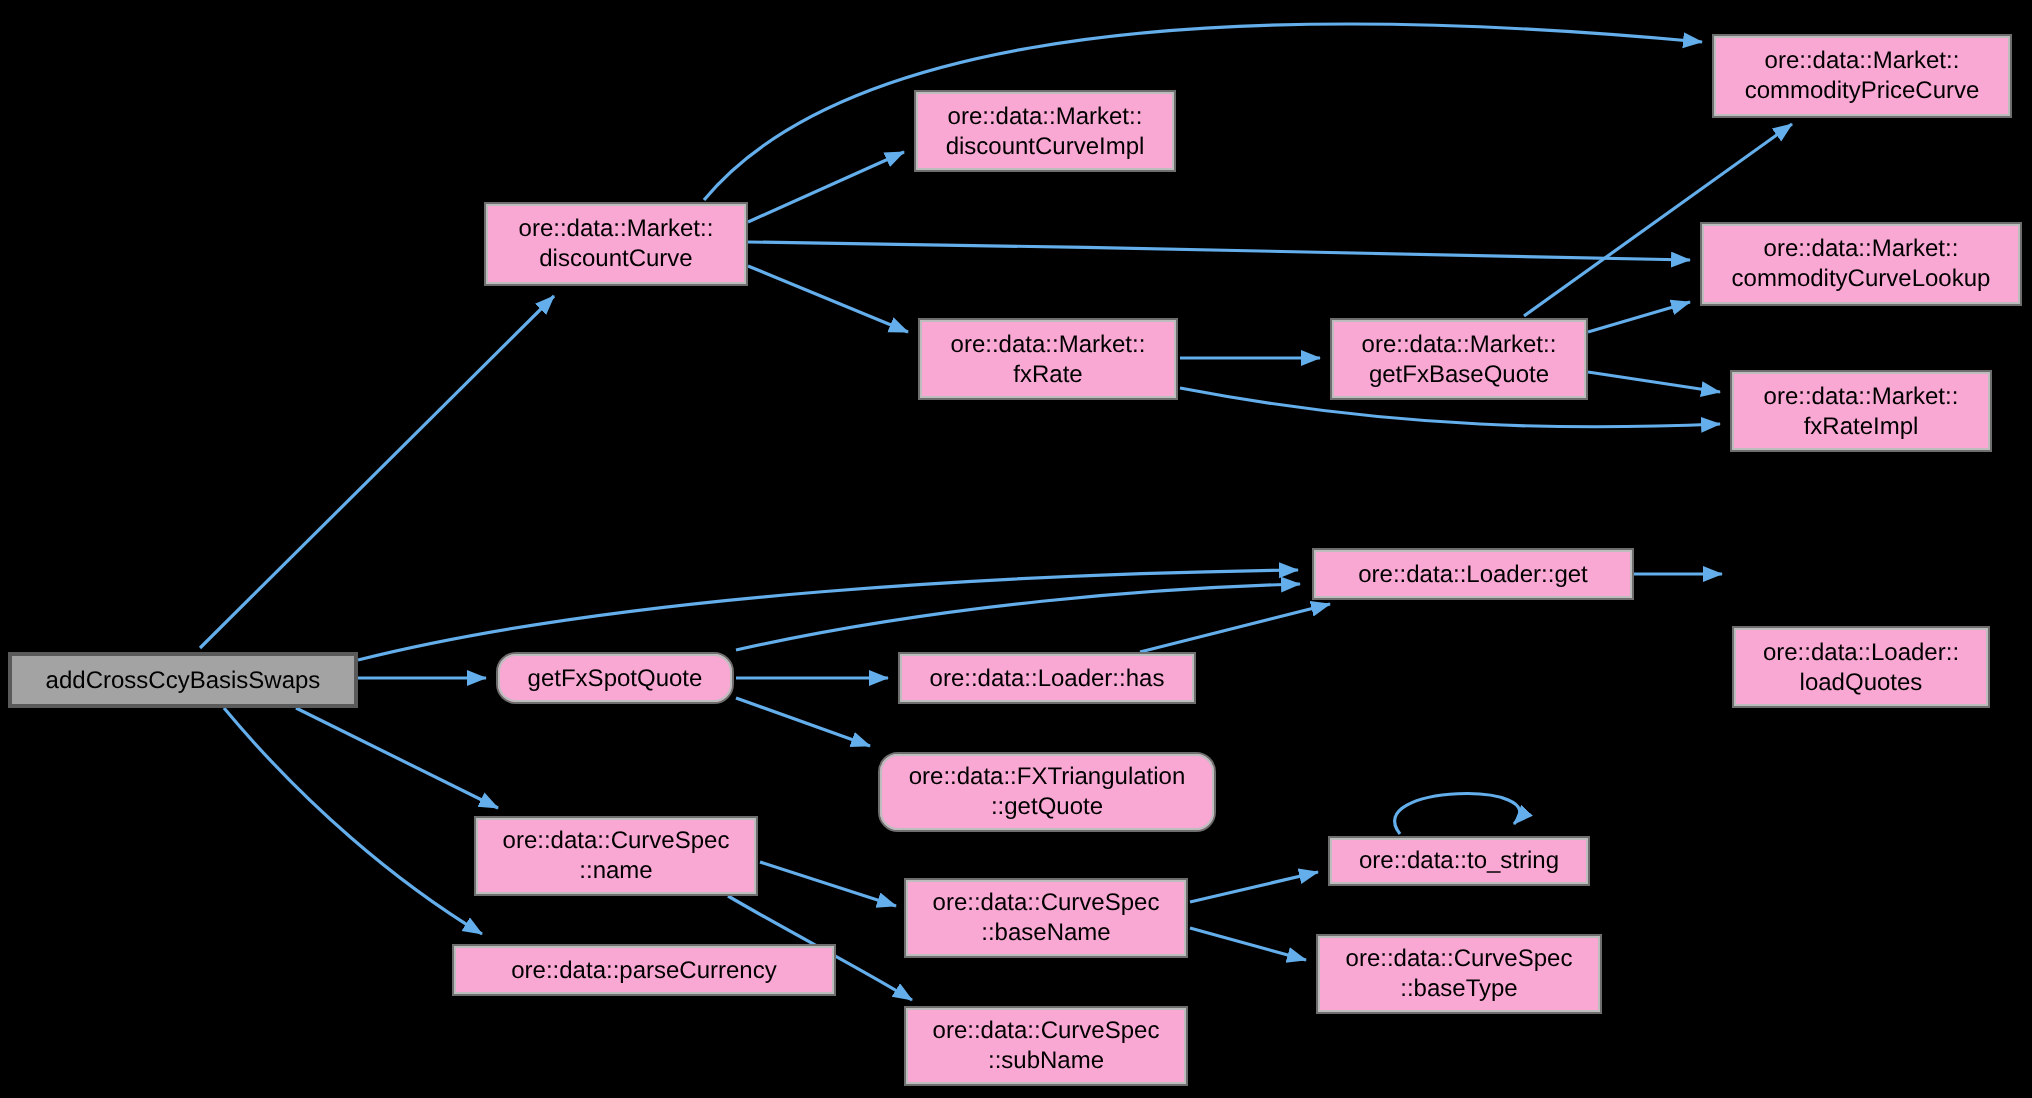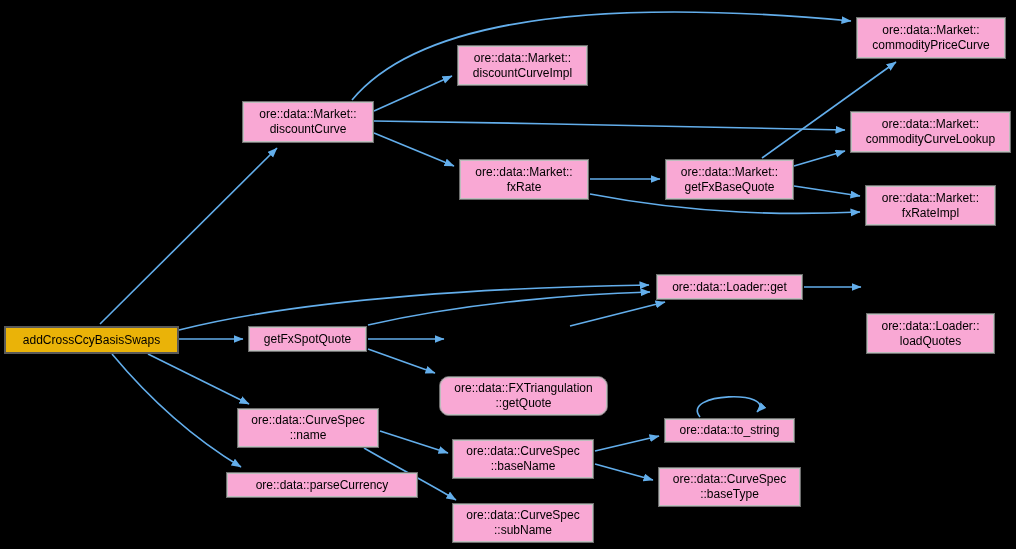--- a/index.html
+++ b/index.html
@@ -38,21 +38,21 @@
     font-size: 12px;
     line-height: 15px;
     text-align: center;
     display: flex;
     align-items: center;
     justify-content: center;
     white-space: pre-line;
     cursor: pointer;
   }
   .node.root {
-    background: #eab308;
+    background: #a3a3a3;
     border: 2px solid #5a5a5a;
     outline: none;
   }
 </style>
 </head>
 <body>
 
 <div id="canvas">
 
   <svg id="edge-layer" width="1016" height="549" viewBox="0 0 1016 549" xmlns="http://www.w3.org/2000/svg">
@@ -103,27 +103,28 @@
 
   <div class="node" style="left:865px; top:185px; width:131px; height:41px;">ore::data::Market::
 fxRateImpl</div>
 
   <div class="node" style="left:459px; top:159px; width:130px; height:41px;">ore::data::Market::
 fxRate</div>
 
   <div class="node" style="left:665px; top:159px; width:129px; height:41px;">ore::data::Market::
 getFxBaseQuote</div>
 
-  <div class="node" style="left:656px; top:274px; width:147px; height:26px;">ore::data::Loader::get</div>
+  <div class="node" style="left:656px; top:274px; width:161px; height:26px;">ore::data::Loader::get</div>
 
   <div class="node" style="left:866px; top:267px; width:129px; height:41px;margin-top:46px;">ore::data::Loader::
 loadQuotes</div>
 
-  <div class="node" style="left:248px; top:326px; width:119px; height:26px;">getFxSpotQuote</div>
+  <div class="node" style="left:248px; top:326px; width:119px; height:26px;border-radius:10px;">getFxSpotQuote</div>
 
+  <div class="node" style="left:449px; top:326px; width:149px; height:26px;">ore::data::Loader::has</div>
 
   <div class="node" style="left:439px; top:376px; width:169px; height:40px;border-radius:10px;">ore::data::FXTriangulation
 ::getQuote</div>
 
   <div class="node" style="left:237px; top:408px; width:142px; height:40px;">ore::data::CurveSpec
 ::name</div>
 
   <div class="node" style="left:226px; top:472px; width:192px; height:26px;">ore::data::parseCurrency</div>
 
   <div class="node" style="left:452px; top:439px; width:142px; height:40px;">ore::data::CurveSpec

